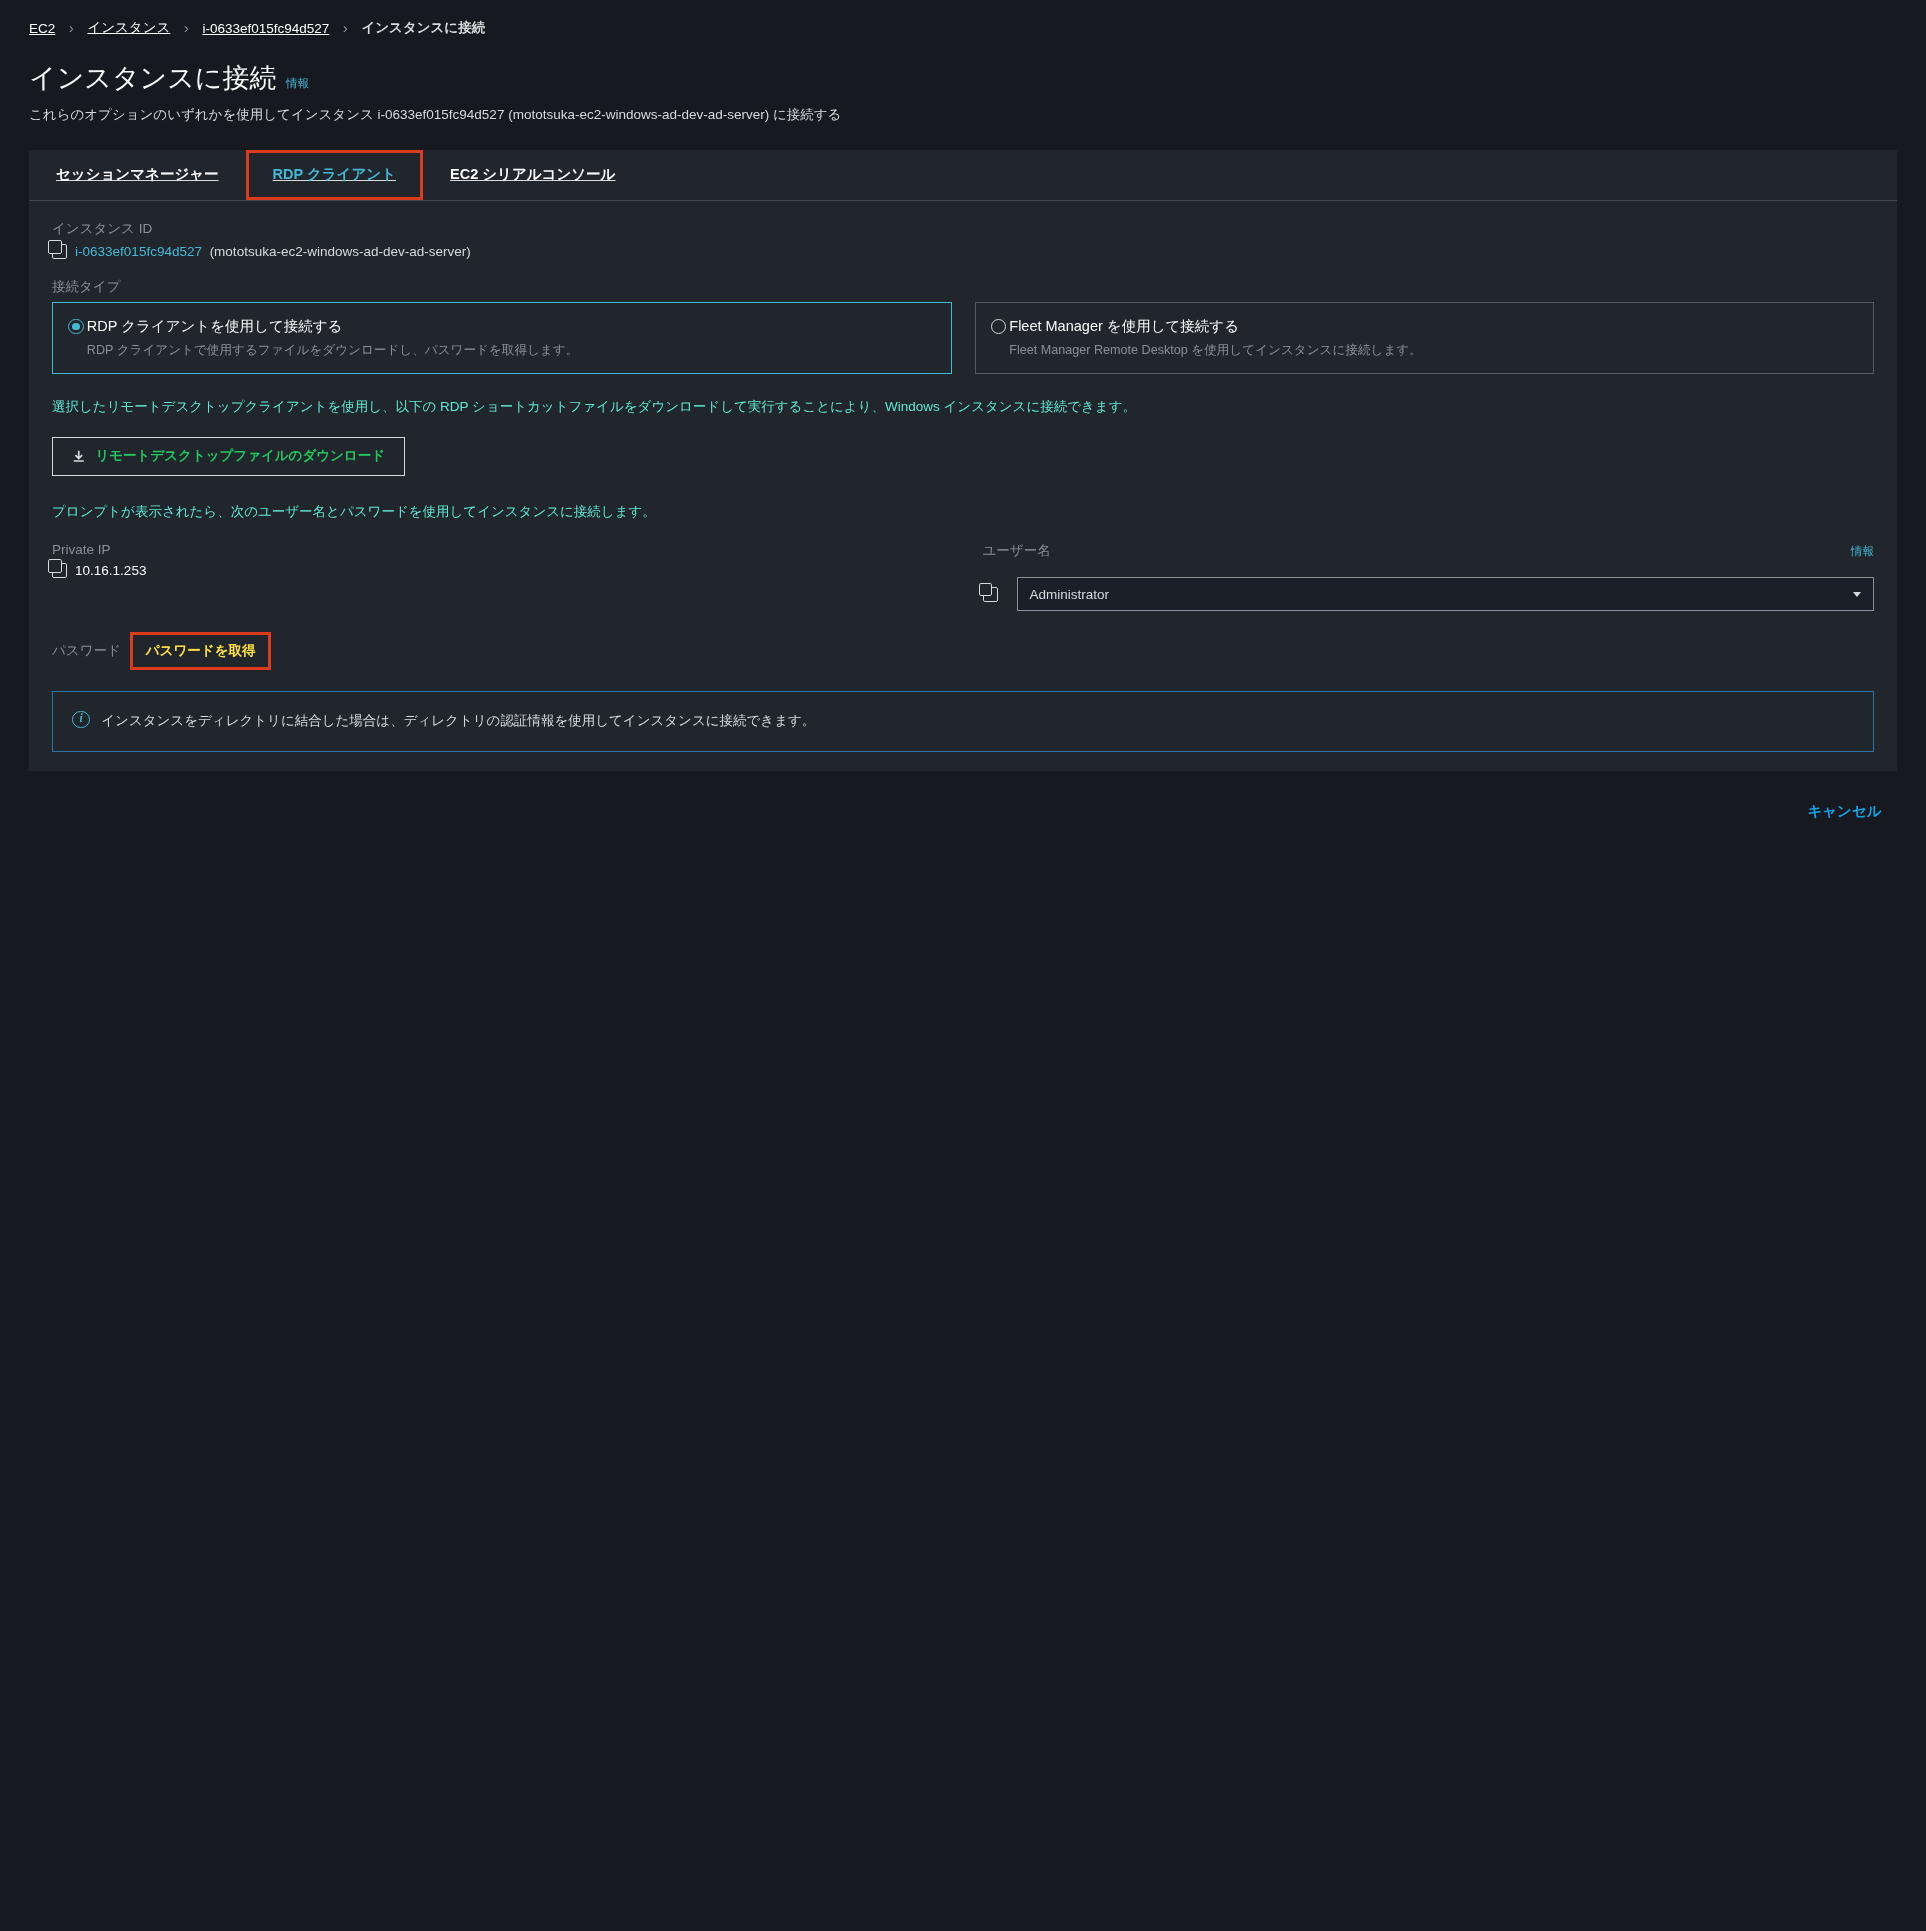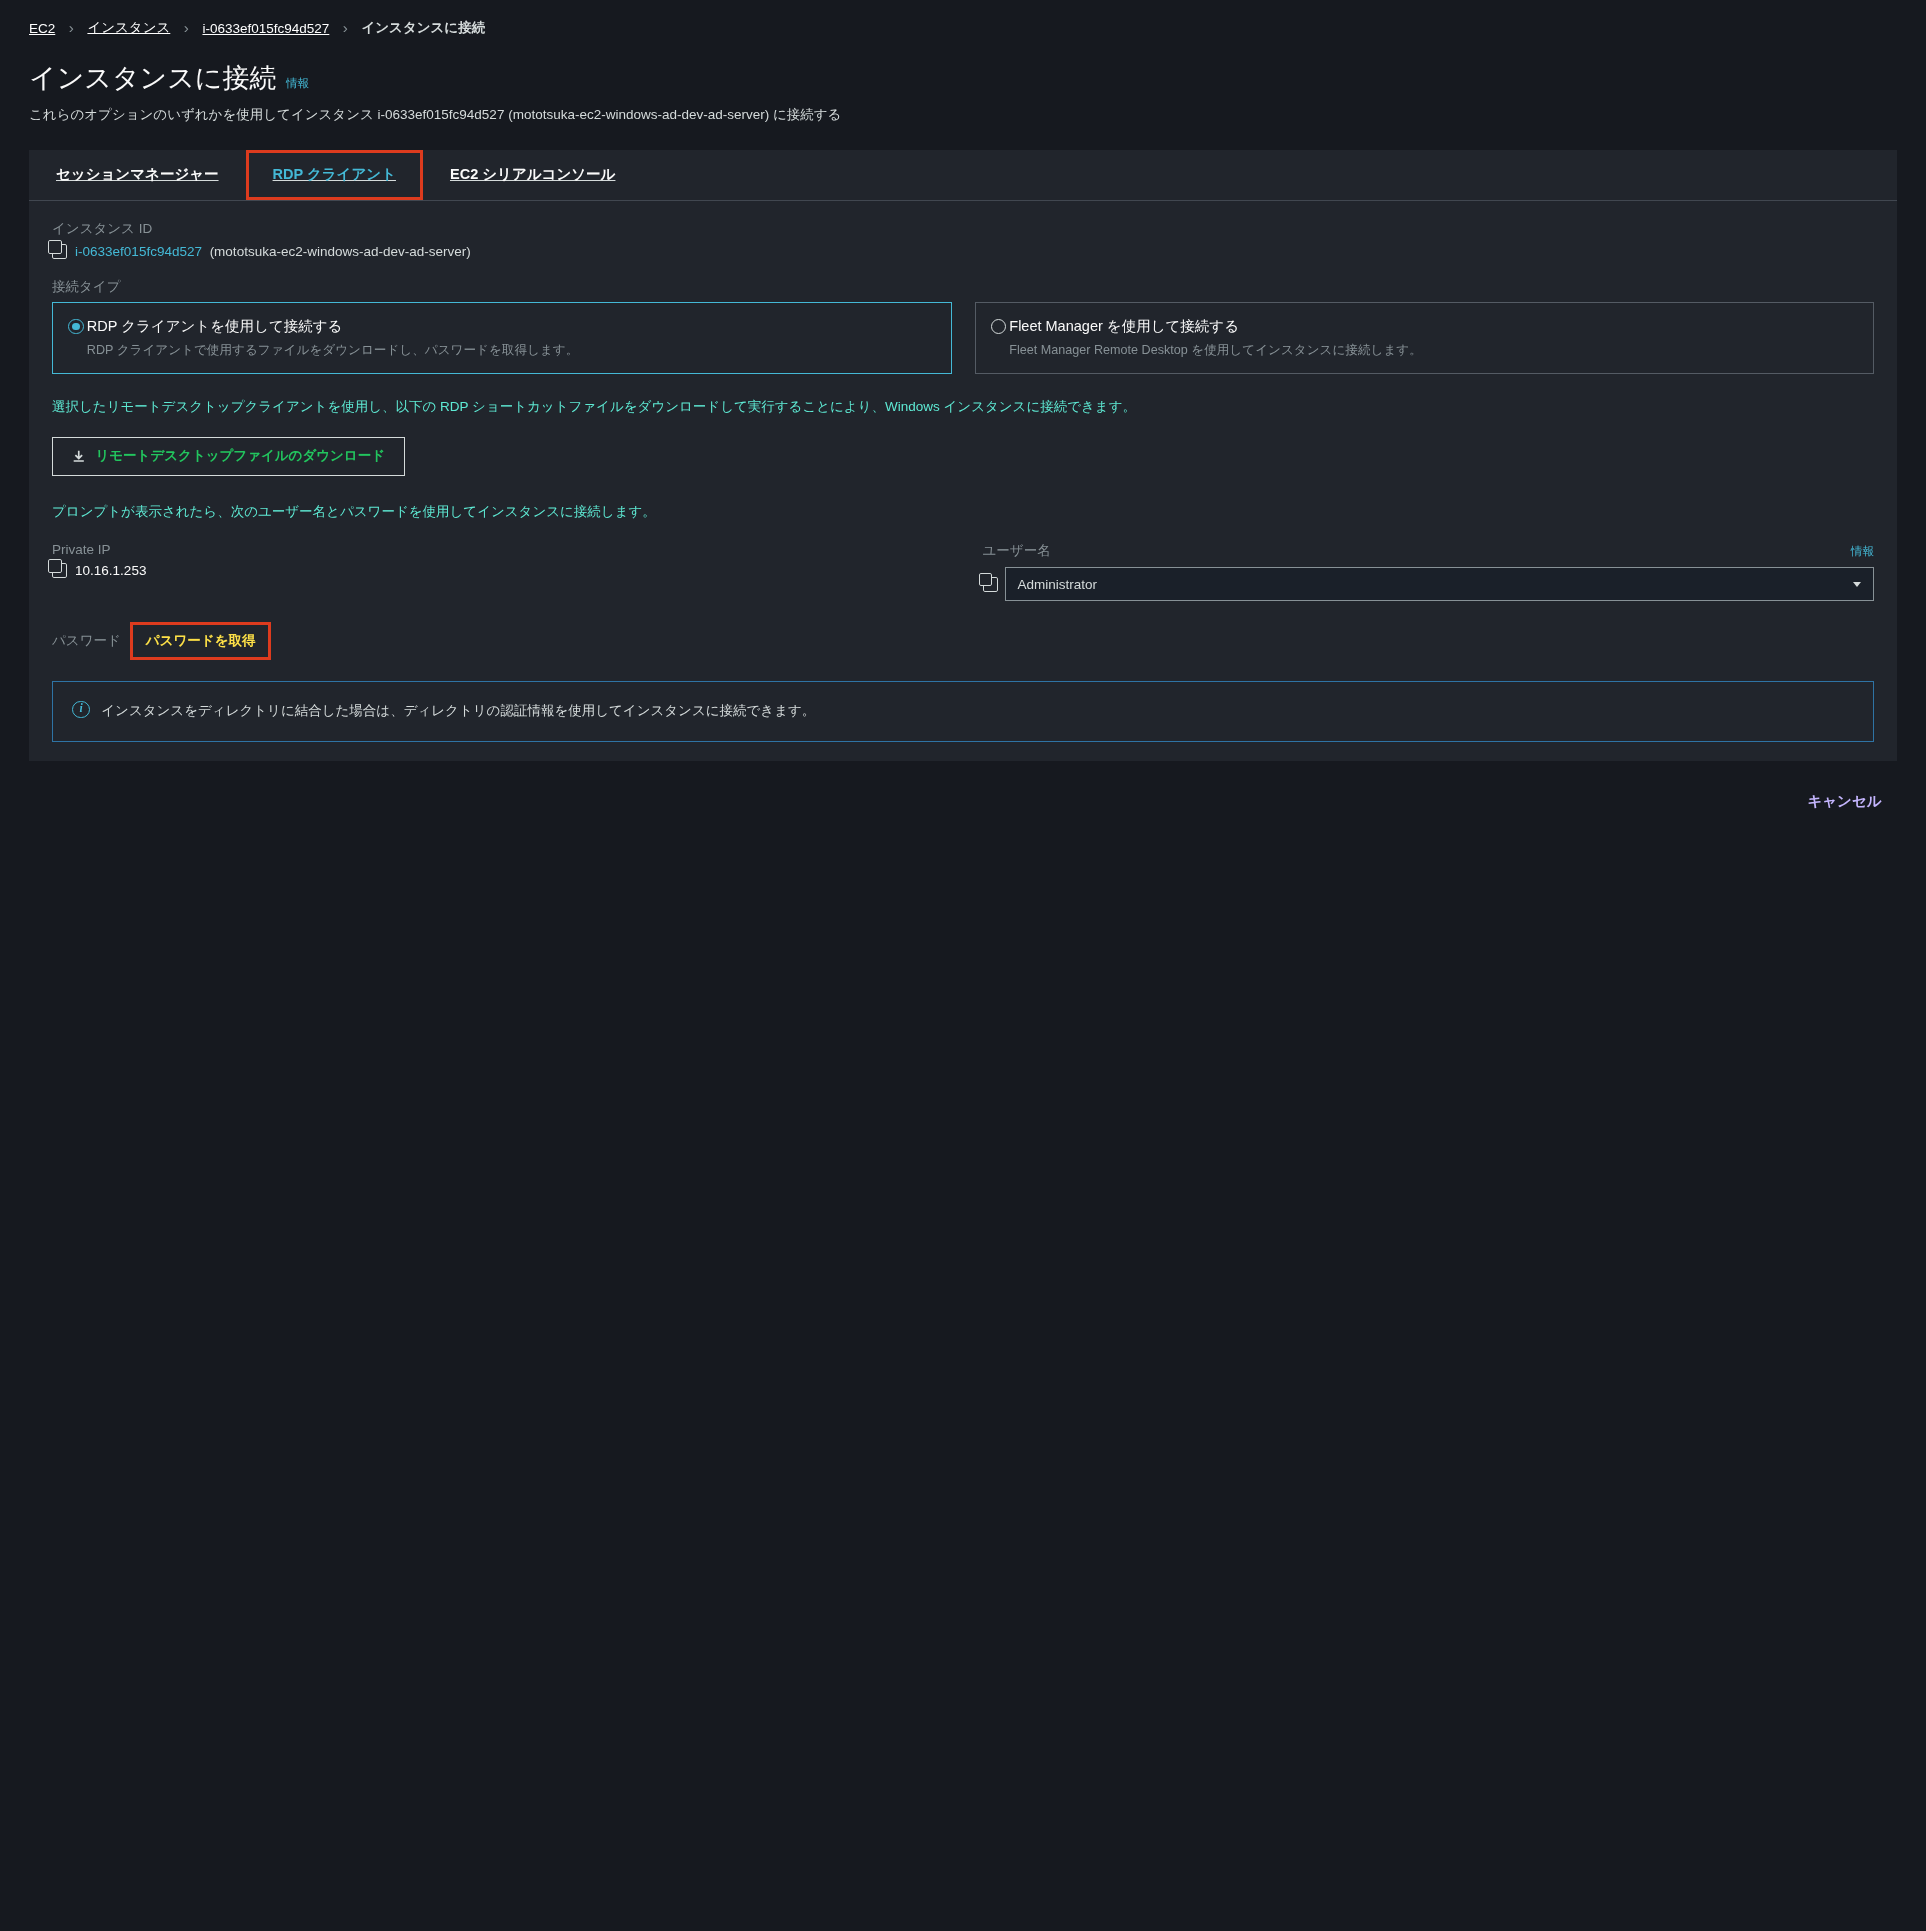--- a/index.html
+++ b/index.html
@@ -210,22 +210,22 @@
       color: #fafafa;
     }
     .username-label-row {
       display: flex;
       align-items: center;
       gap: 7.7px;
       justify-content: space-between;
     }
     .username-input-row {
       display: flex;
-      gap: 7px;
-      margin-top: 7px;
+      gap: 19px;
+      margin-top: 17px;
       align-items: center;
     }
     .select-box {
       flex: 1;
       border: 1px solid #879196;
       background: #1a2029;
       padding: 8.7px 11.6px;
       color: #d5dbdb;
       display: flex;
       justify-content: space-between;
@@ -278,21 +278,21 @@
       font-style: italic;
       font-family: Georgia, serif;
       margin-top: 1.9px;
     }
     .footer {
       display: flex;
       justify-content: flex-end;
       padding: 23px 0 7.7px 0;
     }
     .cancel-btn {
-      color: #c4b5fd;
+      color: #0ea5e9;
       font-weight: 700;
       font-size: 14.5px;
       background: transparent;
       border: none;
       cursor: pointer;
       padding: 7.7px 15.4px;
     }
   </style>
 </head>
 <body>

